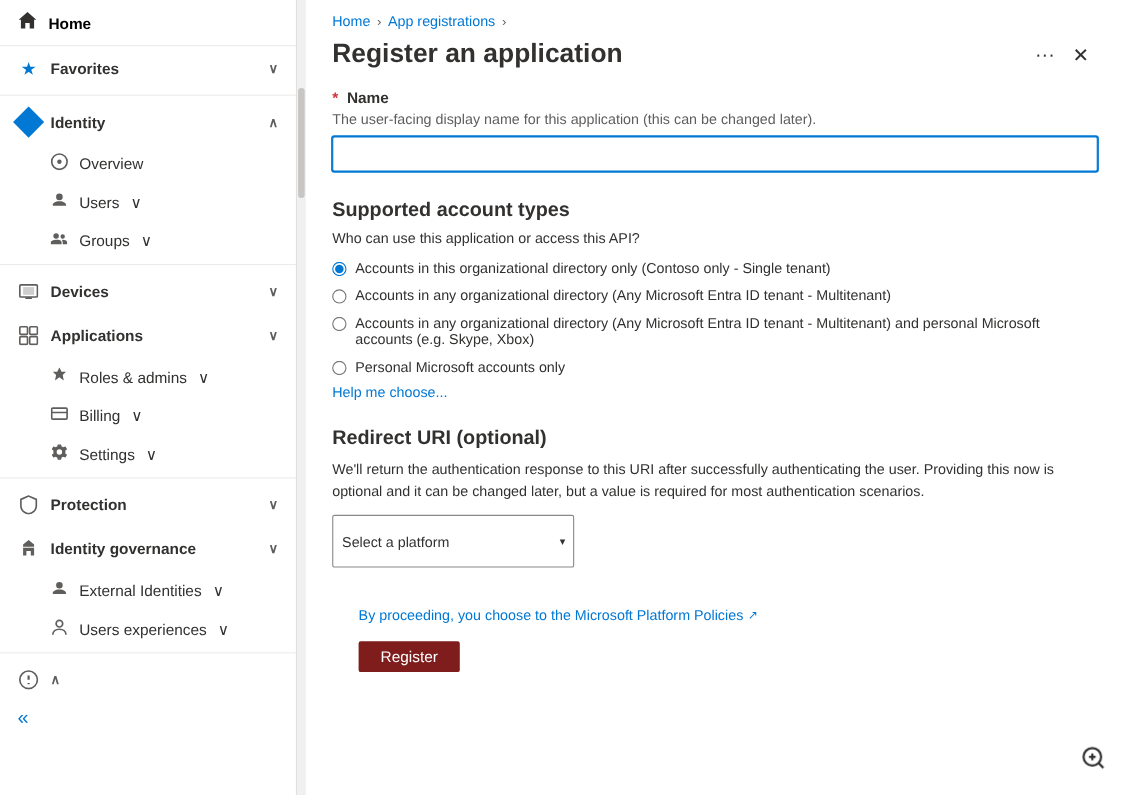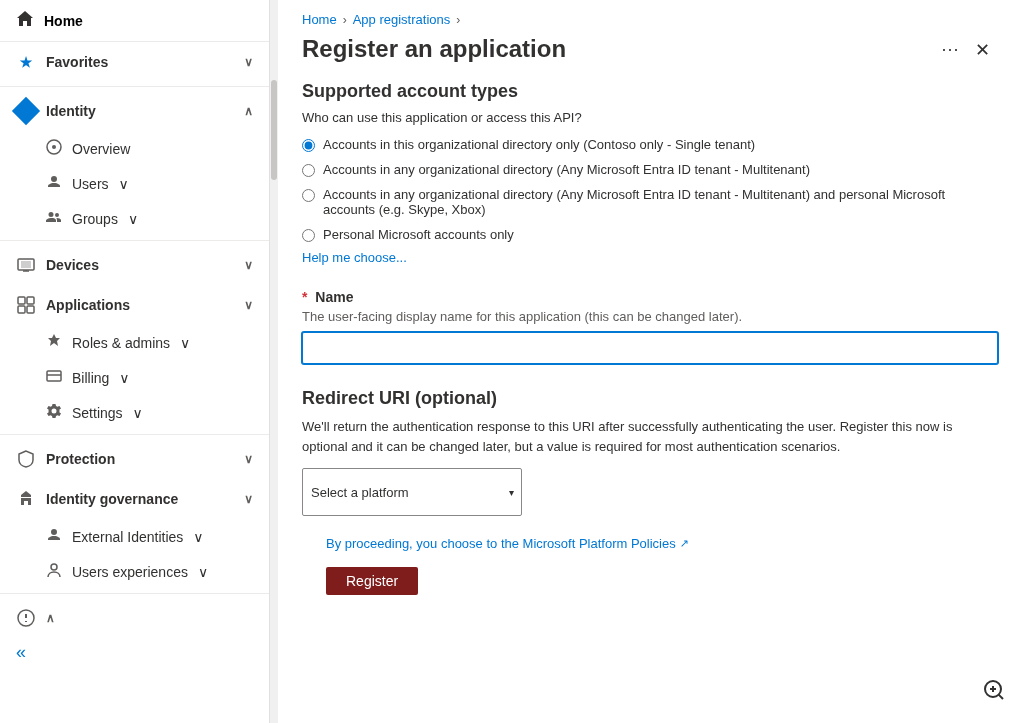--- a/index.html
+++ b/index.html
@@ -167,21 +167,21 @@
       color: #323130;
       margin-bottom: 12px;
     }
 
     .radio-group { display: flex; flex-direction: column; gap: 10px; }
     .radio-option { display: flex; align-items: flex-start; gap: 8px; cursor: pointer; font-size: 13px; color: #323130; }
     .radio-option input[type="radio"] { margin-top: 2px; accent-color: #0078d4; cursor: pointer; }
 
     .help-link { color: #0078d4; text-decoration: none; font-size: 13px; margin-top: 8px; display: inline-block; cursor: pointer; }
 
-    .redirect-section { margin-bottom: 12px; }
+    .redirect-section { margin-bottom: 28px; }
 
     .redirect-inputs { display: flex; gap: 0; margin-top: 12px; }
     .uri-input {
       flex: 1;
       height: 32px;
       border: 1px solid #8a8886;
       border-left: none;
       border-radius: 0 2px 2px 0;
       padding: 0 8px;
       font-size: 13px;
@@ -459,20 +459,29 @@
     <span class="separator">›</span>
   </div>
 
   <div class="page-header">
     <h1 class="page-title">Register an application</h1>
     <button class="more-btn">···</button>
     <button class="close-btn">✕</button>
   </div>
 
   <div class="form-content">
+
+    <div class="form-section">
+      <div class="field-label">
+        <span class="required">*</span>
+        <span>Name</span>
+      </div>
+      <div class="field-description">The user-facing display name for this application (this can be changed later).</div>
+      <input type="text" class="text-input" placeholder="" style="">
+    </div>
 
     <div class="form-section">
       <div class="section-title">Supported account types</div>
       <div class="section-description">Who can use this application or access this API?</div>
 
       <div class="radio-group">
         <label class="radio-option">
           <input type="radio" name="account-type" checked="" style="">
           <span>Accounts in this organizational directory only (Contoso only - Single tenant)</span>
         </label>
@@ -486,32 +495,23 @@
         </label>
         <label class="radio-option">
           <input type="radio" name="account-type" style="">
           <span>Personal Microsoft accounts only</span>
         </label>
       </div>
 
       <a class="help-link">Help me choose...</a>
     </div>
 
-    <div class="form-section">
-      <div class="field-label">
-        <span class="required">*</span>
-        <span>Name</span>
-      </div>
-      <div class="field-description">The user-facing display name for this application (this can be changed later).</div>
-      <input type="text" class="text-input" placeholder="" style="">
-    </div>
-
     <div class="redirect-section">
       <div class="section-title">Redirect URI (optional)</div>
-      <div class="redirect-description">We'll return the authentication response to this URI after successfully authenticating the user. Register this now is optional and it can be changed later, but a value is required for most authentication scenarios.</div>
+      <div class="redirect-description">We'll return the authentication response to this URI after successfully authenticating the user. Providing this now is optional and it can be changed later, but a value is required for most authentication scenarios.</div>
 
       <div class="redirect-inputs">
         <div class="select-wrapper">
           <select>
             <option value="">Select a platform</option>
             <option value="web">Web</option>
             <option value="spa">Single-page application</option>
             <option value="ios">iOS / macOS</option>
             <option value="android">Android</option>
             <option value="desktop">Mobile and desktop applications</option>

